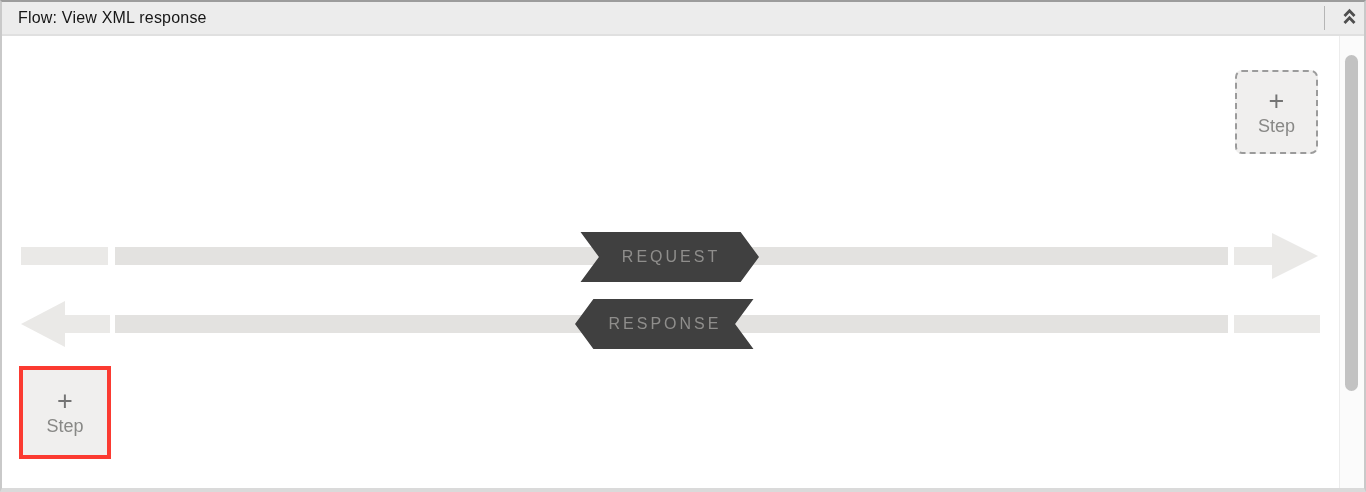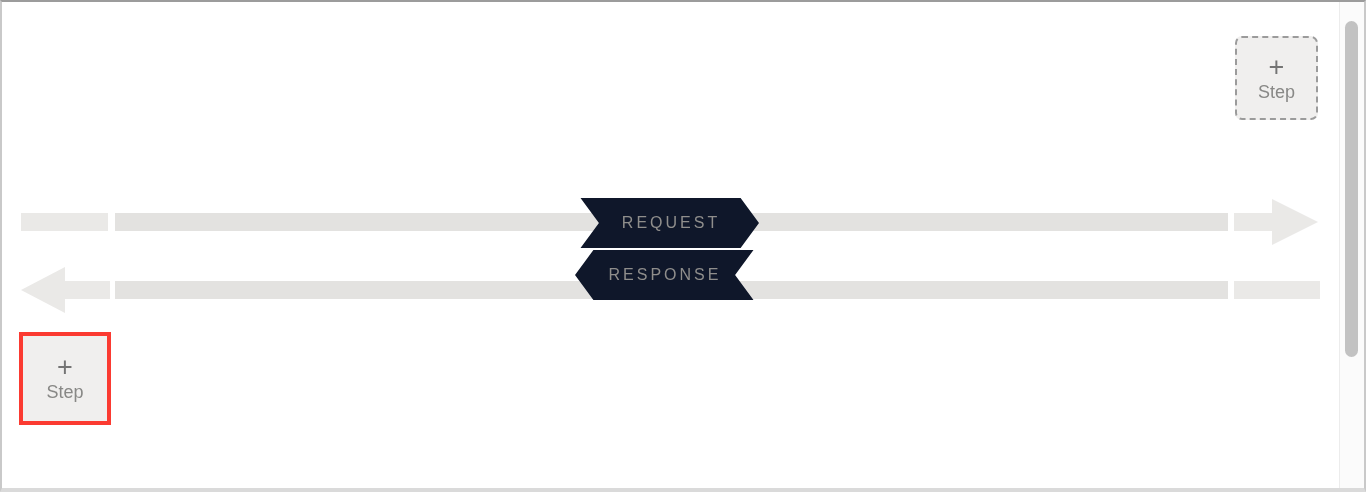--- a/index.html
+++ b/index.html
@@ -58,21 +58,21 @@
   }
   .arrow-left {
     border-top: 23px solid transparent;
     border-bottom: 23px solid transparent;
     border-right: 44px solid #eae9e7;
   }
 
   
   .badge {
     position: absolute; width: 184px; height: 50px;
-    background: #0f172a;
+    background: #404040;
     display: flex; align-items: center; justify-content: center;
     font-size: 16px; letter-spacing: 3px; color: #8f8e8c;
   }
   .badge-request {
     clip-path: polygon(3% 0%, 90% 0%, 100% 50%, 90% 100%, 3% 100%, 13% 50%);
     padding-left: 8px;
   }
   .badge-response {
     clip-path: polygon(10% 0%, 97% 0%, 87% 50%, 97% 100%, 10% 100%, 0% 50%);
     padding-right: 4px;
@@ -112,39 +112,53 @@
     position: absolute; left: 5px; top: 19px;
     width: 13px; height: 336px;
     background: #c2c2c2; border-radius: 7px;
   }
 </style>
 </head>
 <body>
 
 <div class="frame">
 
+  <div class="header">
+    <span class="header-title">Flow: View XML response</span>
+    <div class="header-right">
+      <div class="header-divider"></div>
+      <button class="collapse-btn">
+        <span>
+          <svg width="17" height="20" viewBox="0 0 17 20">
+            <path d="M3.5 9 L8.5 3.8 L13.5 9" stroke="#4f4f4f" stroke-width="2.8" fill="none"></path>
+            <path d="M3.5 16 L8.5 10.8 L13.5 16" stroke="#4f4f4f" stroke-width="2.8" fill="none"></path>
+          </svg>
+        </span>
+      </button>
+    </div>
+  </div>
 
   <div class="canvas">
 
     <div>
       <div class="seg seg-light" style="left:19px; top:211px; width:87px;"></div>
       <div class="seg seg-main" style="left:113px; top:211px; width:1113px;"></div>
       <div class="seg seg-light" style="left:1232px; top:211px; width:46px;"></div>
       <div class="arrowhead arrow-right" style="left:1270px; top:197px;"></div>
       <div class="badge badge-request" style="left:573px; top:196px;">
         <span>REQUEST</span>
       </div>
     </div>
 
     <div>
       <div class="arrowhead arrow-left" style="left:19px; top:265px;"></div>
       <div class="seg seg-light" style="left:60px; top:279px; width:48px;"></div>
       <div class="seg seg-main" style="left:113px; top:279px; width:1113px;"></div>
       <div class="seg seg-light" style="left:1232px; top:279px; width:86px;"></div>
-      <div class="badge badge-response" style="left:573px; top:248px;">
+      <div class="badge badge-response" style="left:573px; top:263px;">
         <span>RESPONSE</span>
       </div>
     </div>
 
     <div class="step-btn step-btn-top">
       <span class="plus">+</span>
       <span class="step-label">Step</span>
     </div>
 
     <div class="highlight-box">

